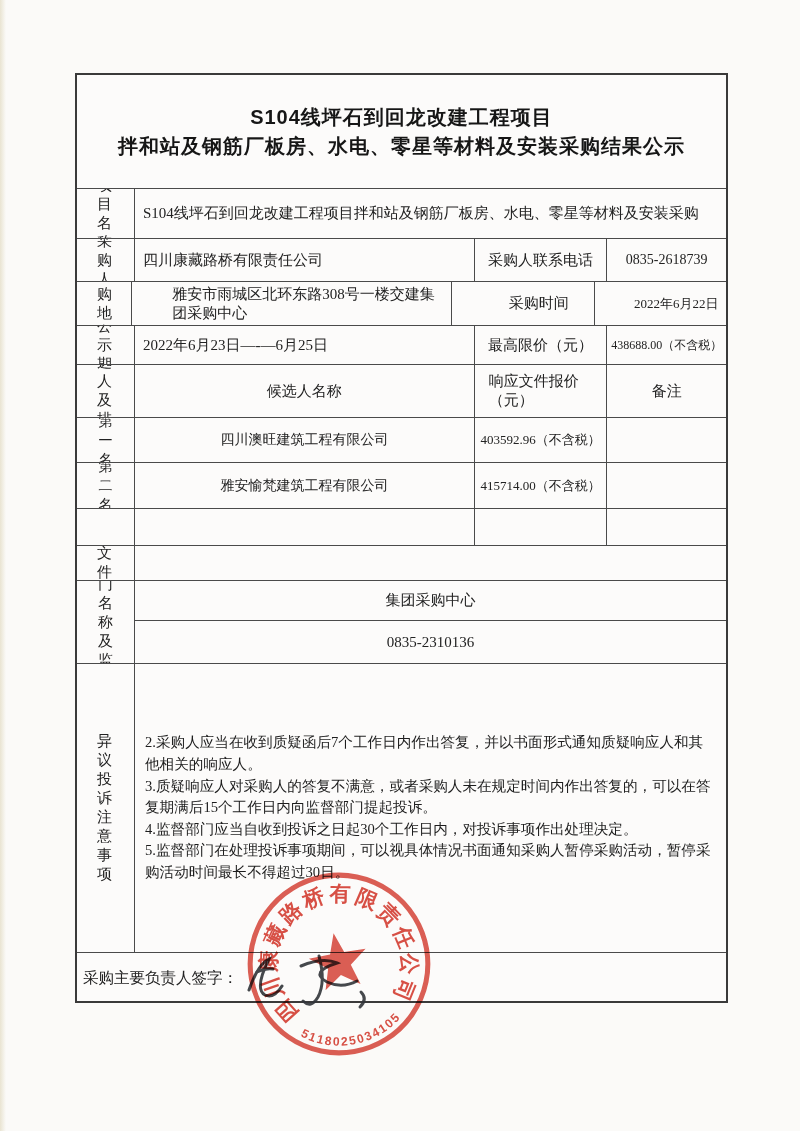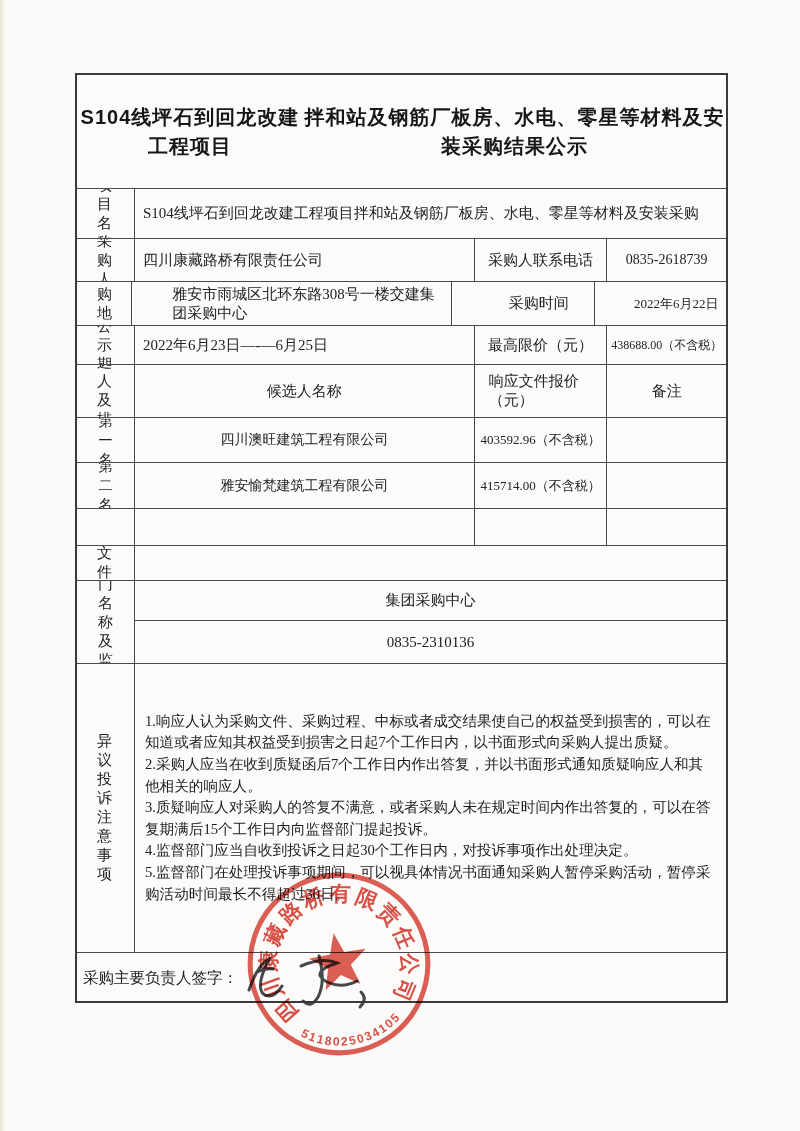--- a/index.html
+++ b/index.html
@@ -21,21 +21,21 @@
   .cell{box-sizing:border-box;border-right:1.5px solid #4a4a4a;display:flex;align-items:center;overflow:hidden;}
   .cell:last-child{border-right:none;}
   .c1{width:58px;padding:2px 20px;line-height:19px;word-break:break-all;}
   .c2{width:341px;padding:2px 8px;}
   .c3{width:133px;justify-content:center;text-align:left;}
   .c4{width:119px;justify-content:center;text-align:center;}
   .center{justify-content:center;text-align:center;}
   .fs15{font-size:15px;}
   .fs14{font-size:14px;}
   .fs13{font-size:13px;}
-  .title-cell{height:113px;display:flex;flex-direction:row;justify-content:center;align-items:center;}
+  .title-cell{height:113px;display:flex;flex-direction:column;justify-content:center;align-items:center;}
   .title-line{font-family:"Liberation Sans", sans-serif;font-weight:700;font-size:20px;color:#161616;letter-spacing:1px;line-height:29px;text-align:center;}
   .h-r1{height:50px;} .h-r2{height:43px;} .h-r3{height:44px;gap:32px;} .h-r4{height:39px;}
   .h-r5{height:53px;} .h-r6{height:45px;} .h-r7{height:46px;} .h-r8{height:37px;}
   .h-r9{height:35px;} .h-r10{height:83px;} .h-r11{height:289px;} .h-r12{height:51px;}
   .split-col{flex:1;display:flex;flex-direction:column;}
   .split-top{height:40px;border-bottom:1.5px solid #4a4a4a;box-sizing:border-box;display:flex;align-items:center;justify-content:center;}
   .split-bottom{flex:1;display:flex;align-items:center;justify-content:center;}
   .objection-body{
     flex:1;padding:8px 10px;display:flex;flex-direction:column;justify-content:center;
     font-size:14.6px;line-height:21.6px;color:#1d1d1d;
@@ -127,21 +127,20 @@
     <div class="cell c1 fs15 label-center">监督部门名称及监督电话</div>
     <div class="split-col">
       <div class="split-top fs15">集团采购中心</div>
       <div class="split-bottom fs15">0835-2310136</div>
     </div>
   </div>
 
   <div class="row h-r11">
     <div class="cell c1 fs15">异议投诉注意事项</div>
     <div class="objection-body">
-      <div class="objection-item">1.响应人认为采购文件、采购过程、中标或者成交结果使自己的权益受到损害的，可以在知道或者应知其权益受到损害之日起7个工作日内，以书面形式向采购人提出质疑。</div>
       <div class="objection-item">2.采购人应当在收到质疑函后7个工作日内作出答复，并以书面形式通知质疑响应人和其他相关的响应人。</div>
       <div class="objection-item">3.质疑响应人对采购人的答复不满意，或者采购人未在规定时间内作出答复的，可以在答复期满后15个工作日内向监督部门提起投诉。</div>
       <div class="objection-item">4.监督部门应当自收到投诉之日起30个工作日内，对投诉事项作出处理决定。</div>
       <div class="objection-item">5.监督部门在处理投诉事项期间，可以视具体情况书面通知采购人暂停采购活动，暂停采购活动时间最长不得超过30日。</div>
     </div>
   </div>
 
   <div class="row h-r12 sign-row">
     <span class="sign-label">采购主要负责人签字：</span>
   </div>

